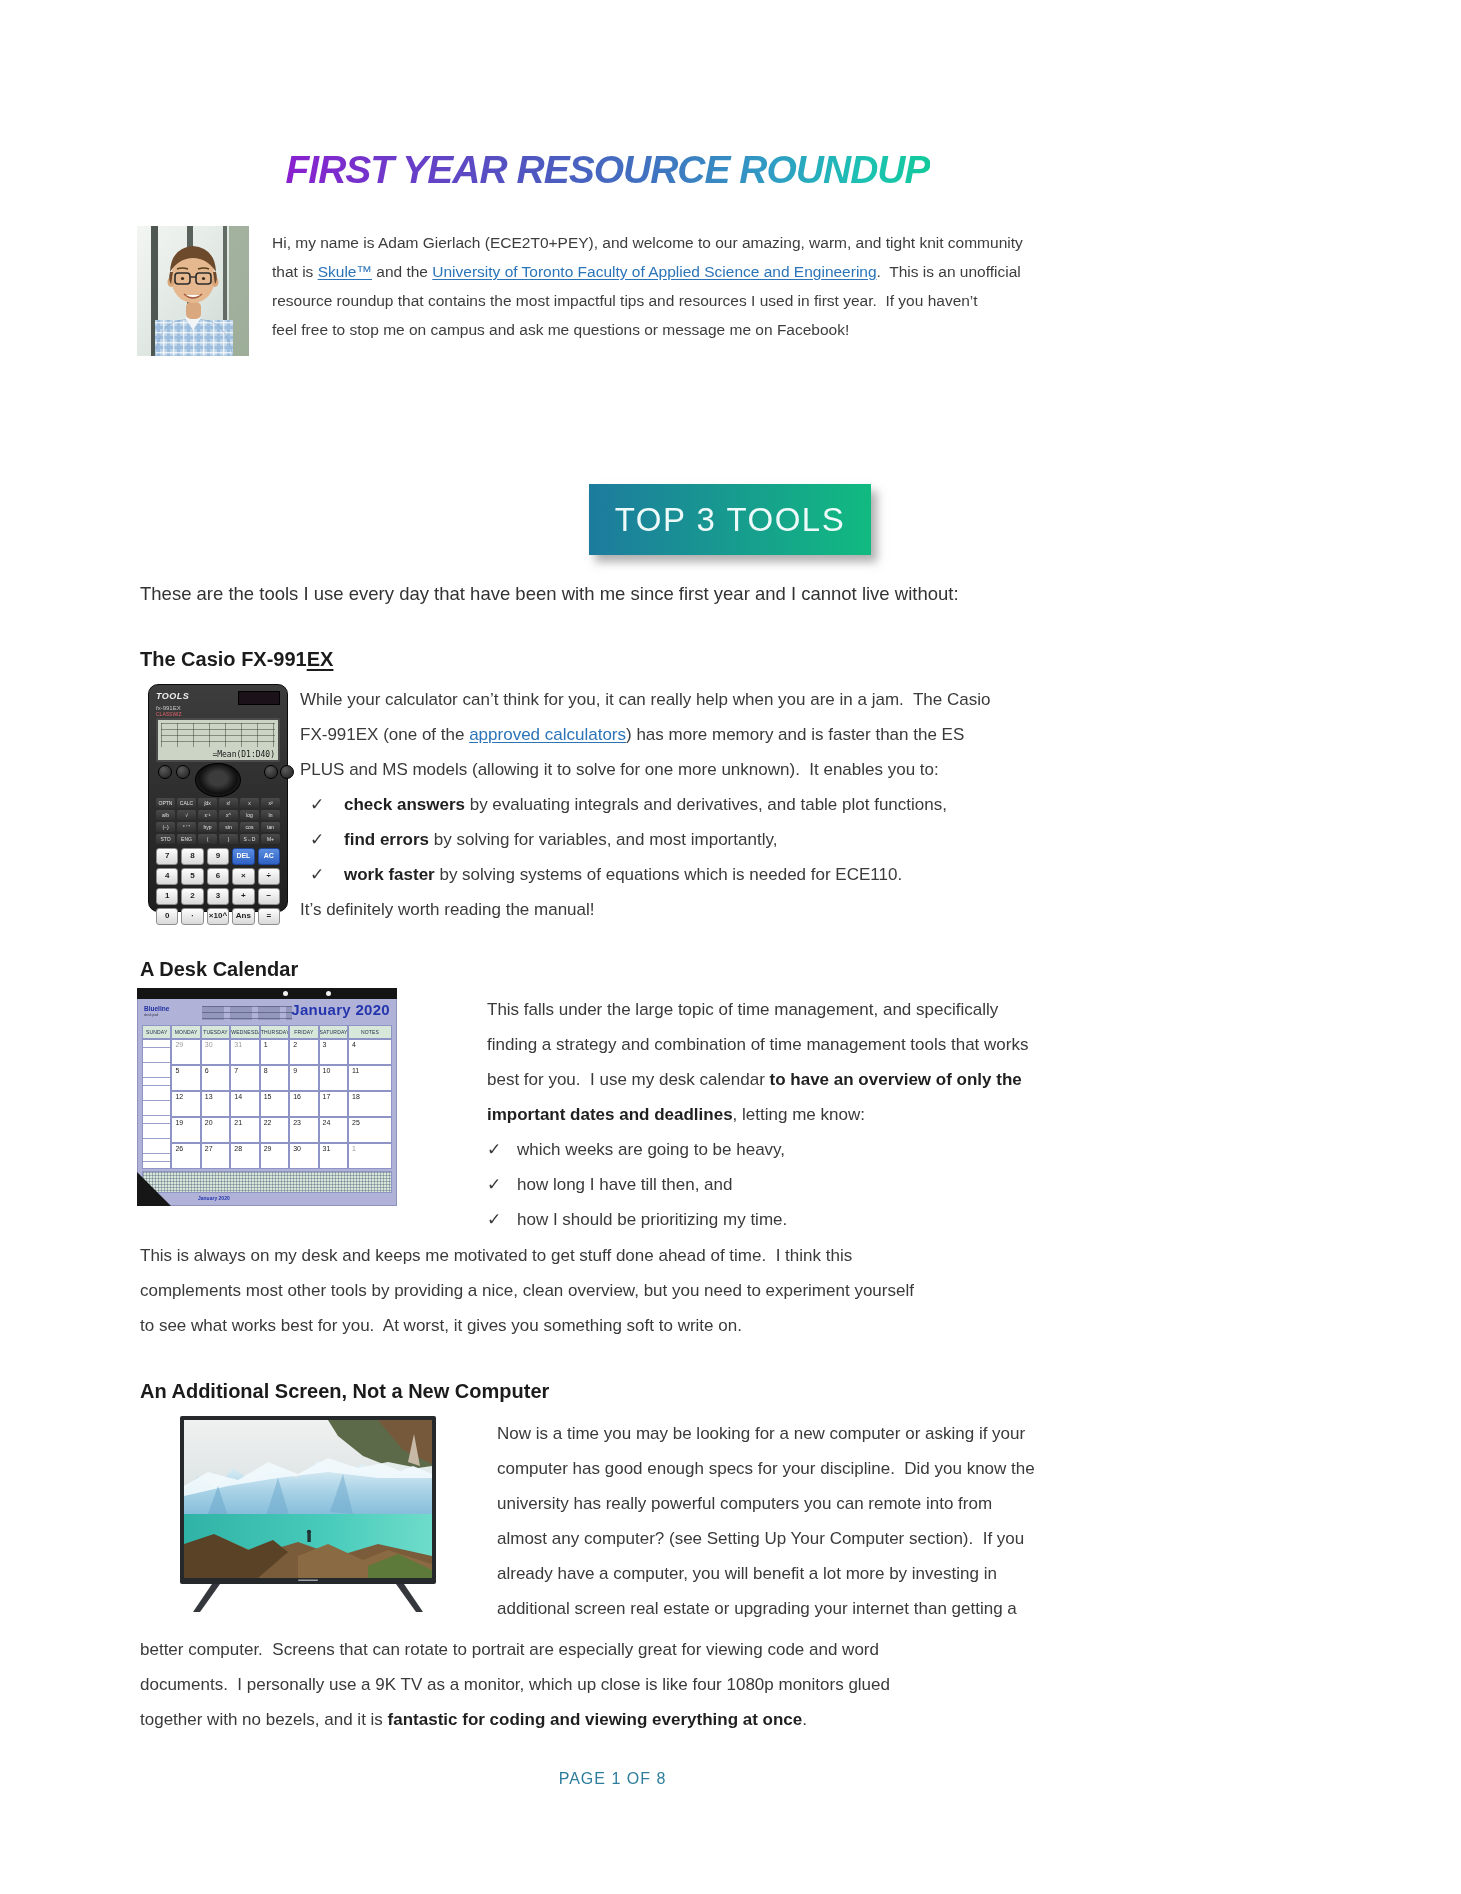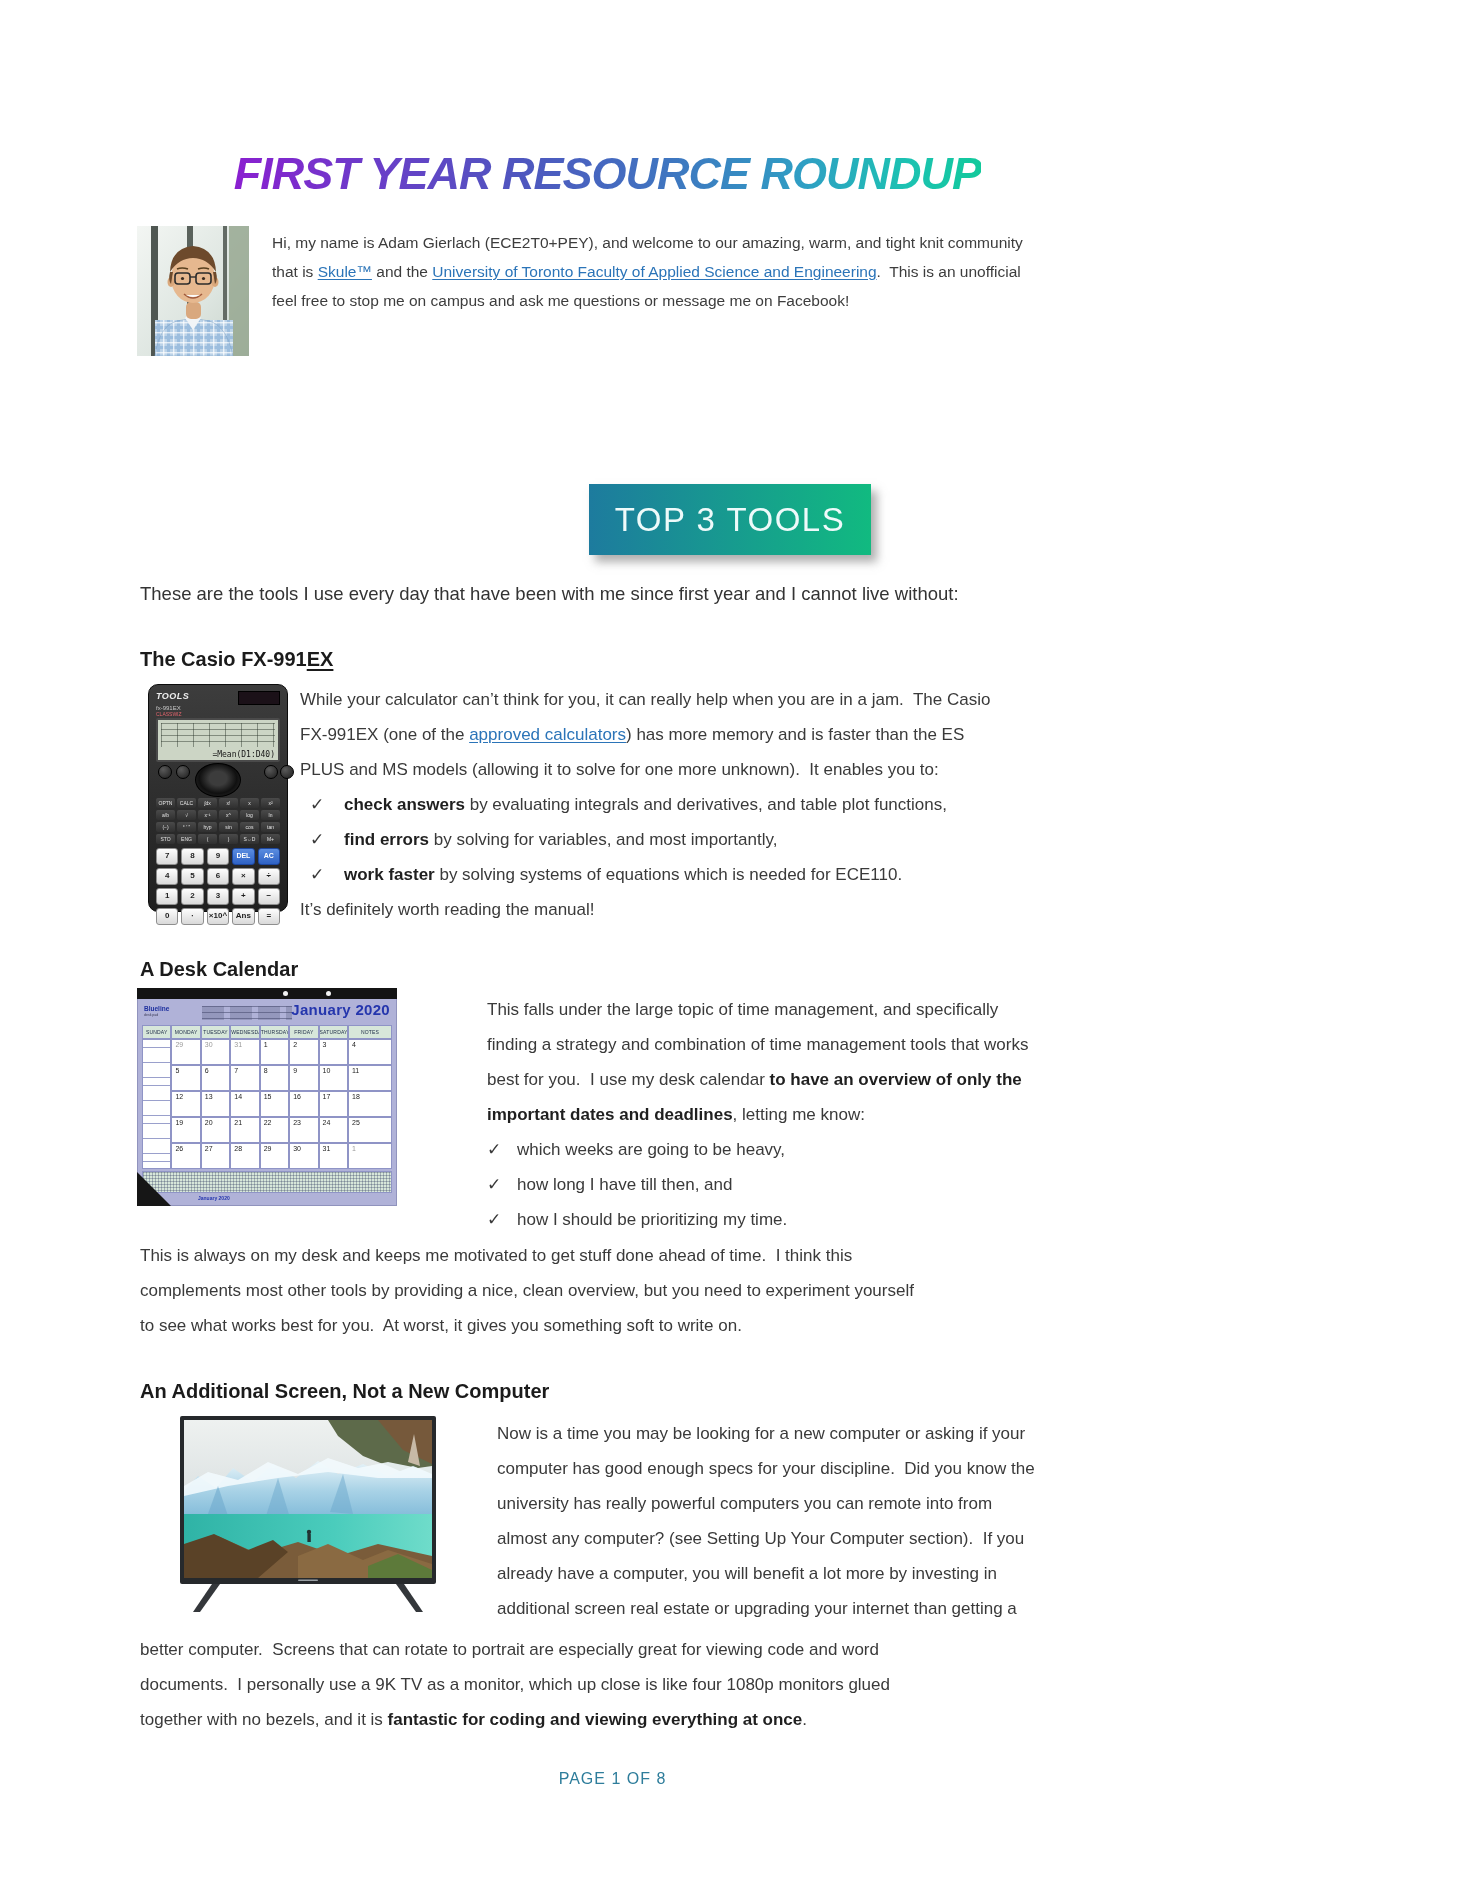--- a/index.html
+++ b/index.html
@@ -2,21 +2,21 @@
 <html><head>
 <meta charset="utf-8">
 <style>
   html,body{margin:0;padding:0;background:#ffffff;}
   .page{position:relative;width:1461px;height:1894px;background:#ffffff;overflow:hidden;
         font-family:"Liberation Sans",sans-serif;color:#3c3c3c;}
 
   
   .doc-title{position:absolute;left:100px;top:148px;width:1015px;text-align:center;}
   .doc-title span{
-    font-size:45px;font-weight:bold;font-style:italic;letter-spacing:-1px;
+    font-size:39px;font-weight:bold;font-style:italic;letter-spacing:-1px;
     background:linear-gradient(90deg,#8a1fd0 0%,#6b3cc9 18%,#4f56bf 38%,#3f75c0 58%,#2f9ec4 76%,#1cc2b2 90%,#12c99b 100%);
     -webkit-background-clip:text;background-clip:text;color:transparent;display:inline-block;}
 
   
   .lines{position:absolute;}
   .tline{white-space:pre;position:relative;}
   .intro-lines .tline{font-size:15.5px;line-height:29px;height:29px;color:#3d3d3d;}
   .body-lines .tline{font-size:17px;line-height:35px;height:35px;color:#3a3a3a;}
   .lnk{color:#2b74b8;text-decoration:underline;text-underline-offset:2px;cursor:pointer;}
   .b{font-weight:bold;color:#1f1f1f;}
@@ -154,20 +154,21 @@
     <circle cx="66.5" cy="52.5" r="1.6" fill="#3a2c20"></circle>
     <path d="M40,43 Q45,41 51,43" stroke="#59401f" stroke-width="1.6" fill="none"></path>
     <path d="M61,43 Q67,41 72,43" stroke="#59401f" stroke-width="1.6" fill="none"></path>
     <path d="M47,68 Q56,76 65,68" stroke="#a05a3c" stroke-width="1.6" fill="none"></path>
     <path d="M49,69 Q56,73 63,69" fill="#fbfbfb"></path>
   </svg>
 
   <div class="lines intro-lines" style="left:272px;top:228px;">
       <div class="tline"><span>Hi, my name is Adam Gierlach (ECE2T0+PEY), and welcome to our amazing, warm, and tight knit community</span></div>
       <div class="tline"><span>that is </span><span class="lnk">Skule™</span><span> and the </span><span class="lnk">University of Toronto Faculty of Applied Science and Engineering</span><span>.  This is an unofficial</span></div>
+      <div class="tline"><span>resource roundup that contains the most impactful tips and resources I used in first year.  If you haven’t</span></div>
       <div class="tline"><span>feel free to stop me on campus and ask me questions or message me on Facebook!</span></div>
     </div>
 
   <div class="banner">
     <span>TOP 3 TOOLS</span>
   </div>
 
   <div class="tools-intro">These are the tools I use every day that have been with me since first year and I cannot live without:</div>
 
   <div class="section-heading" style="left:140px;top:648px;"><span>The Casio FX-991</span><span class="u">EX</span></div>

